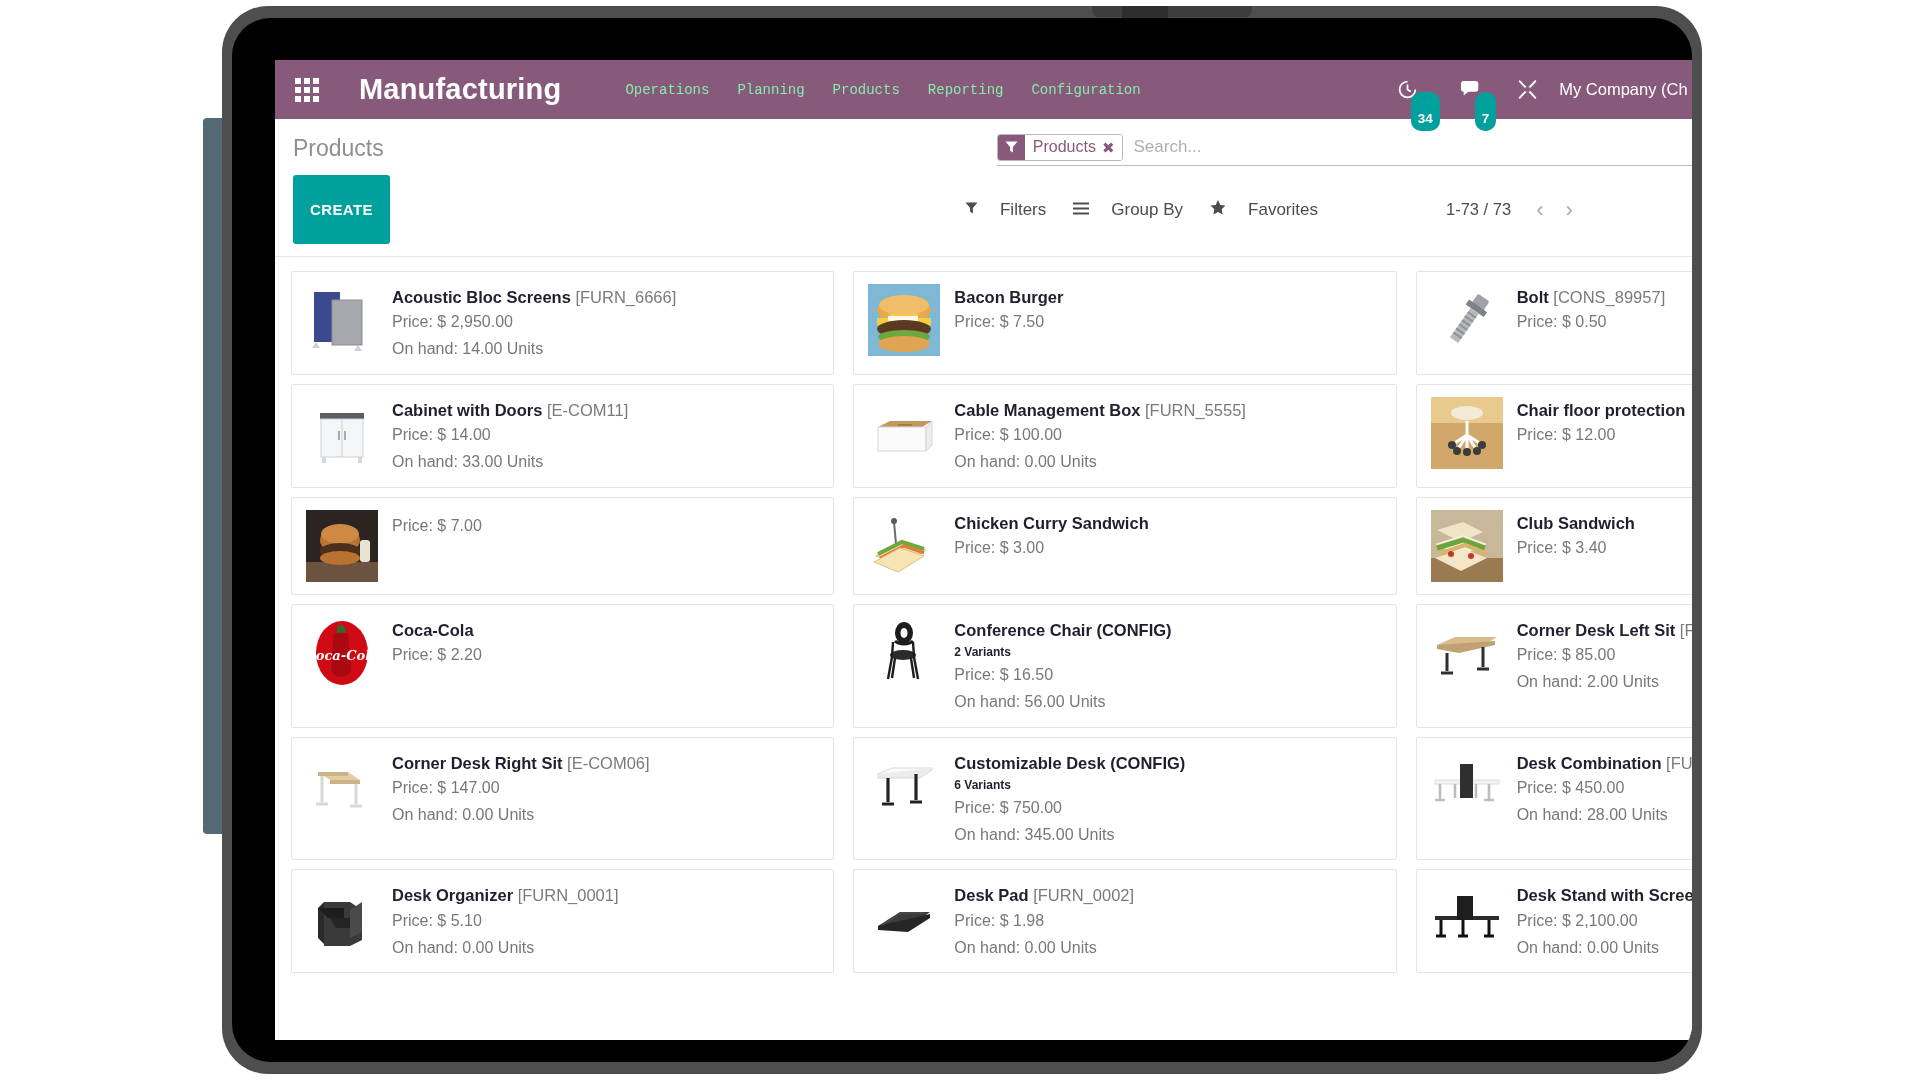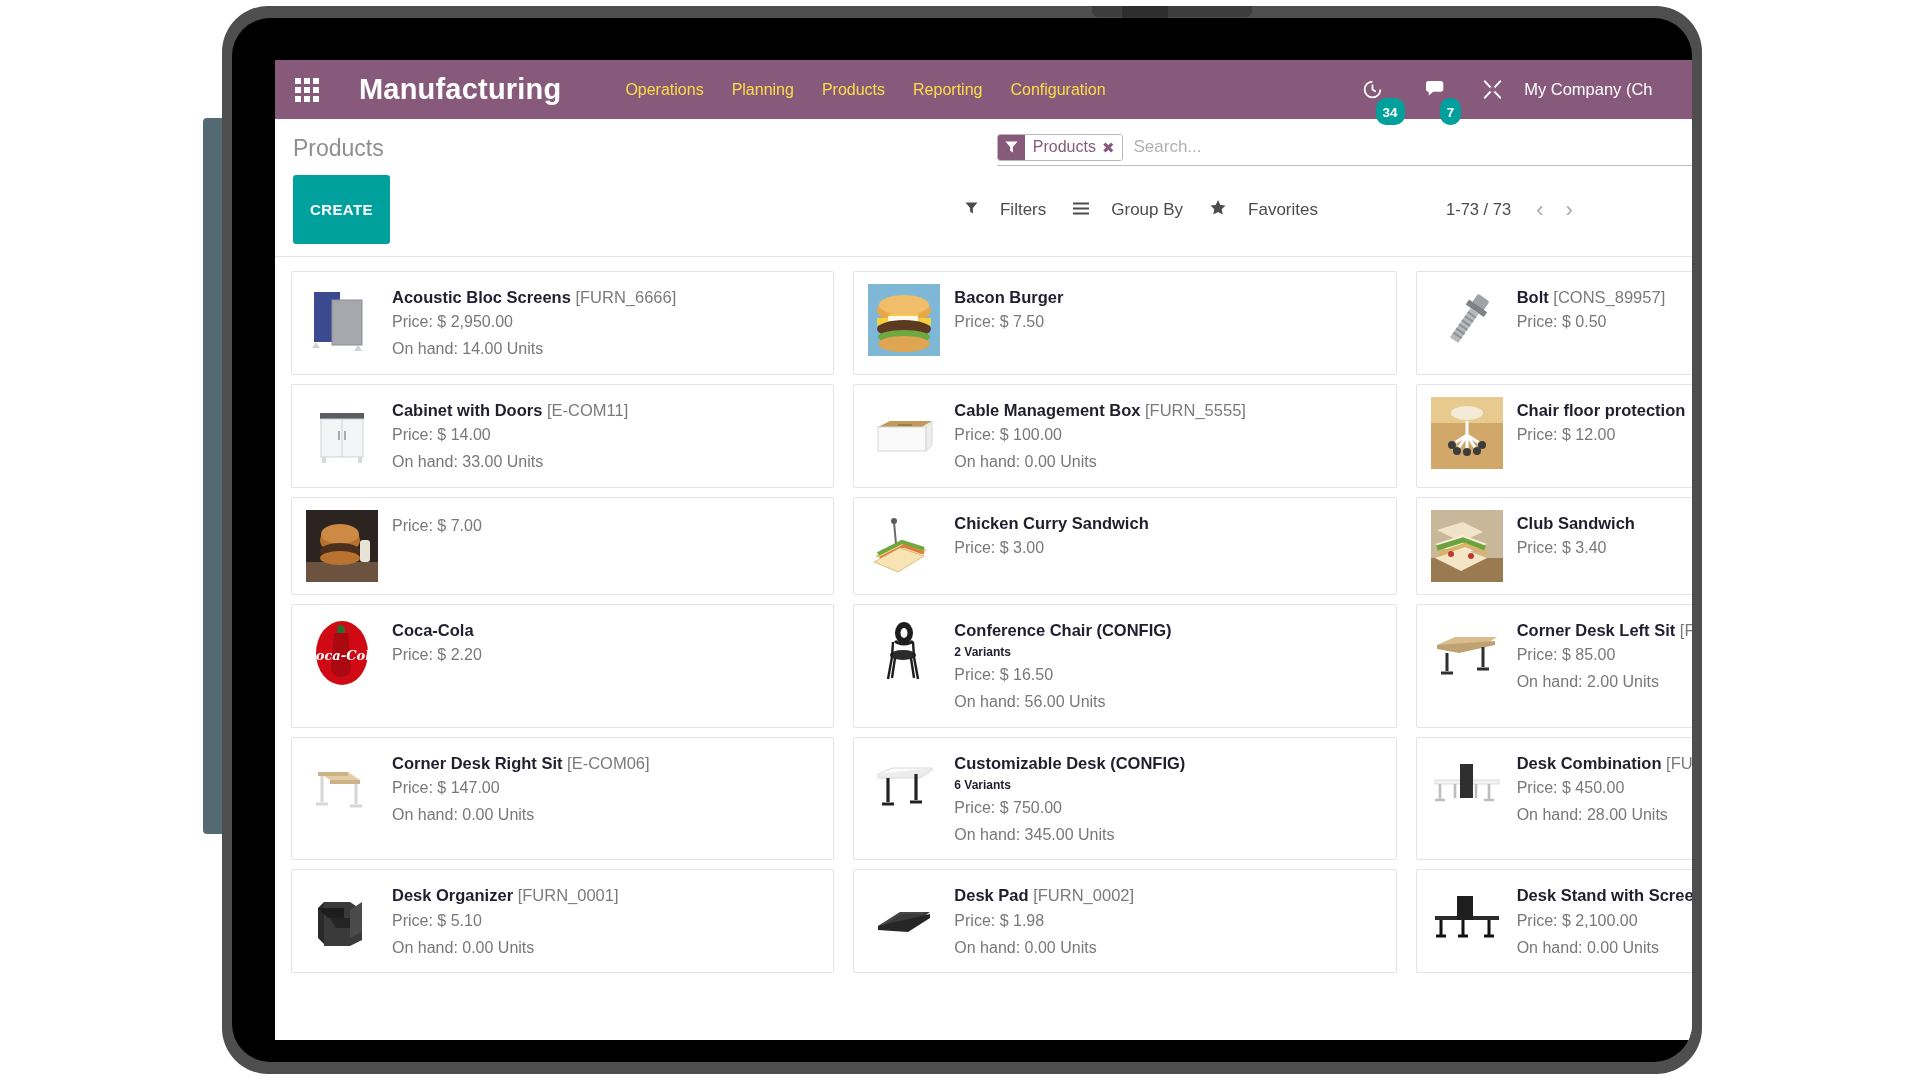--- a/index.html
+++ b/index.html
@@ -103,26 +103,27 @@
     margin-right: 50px;
     white-space: nowrap;
   }
   .menu {
     display: flex;
     align-items: center;
     gap: 0px;
     flex: 0 0 auto;
   }
   .menu-item {
-    font-size: 16px;
-    color: #fde047;
+    font-size: 14px;
+    color: #86efac;
     padding: 8px 14px;
     white-space: nowrap;
     cursor: pointer;
     opacity: .97;
+    font-family: Liberation Mono, monospace;
   }
   .nav-right {
     display: flex;
     align-items: center;
     gap: 0px;
     margin-left: 232px;
     white-space: nowrap;
   }
   .sys-item {
     position: relative;
@@ -131,21 +132,21 @@
     padding: 6px 10px;
     cursor: pointer;
   }
   .badge {
     display: inline-block;
     background: #00A09D;
     color: #fff;
     font-size: 13.5px;
     font-weight: bold;
     line-height: 1;
-    padding: 8px 7px 5px;
+    padding: 20px 7px 5px;
     border-radius: 10px;
     margin-left: -7px;
     position: relative;
     z-index: 2;
     margin-top: 44px;
   }
   .icon-white { fill: #ffffff; display:block; }
   .company-name {
     font-size: 16.5px;
     color: #fff;

